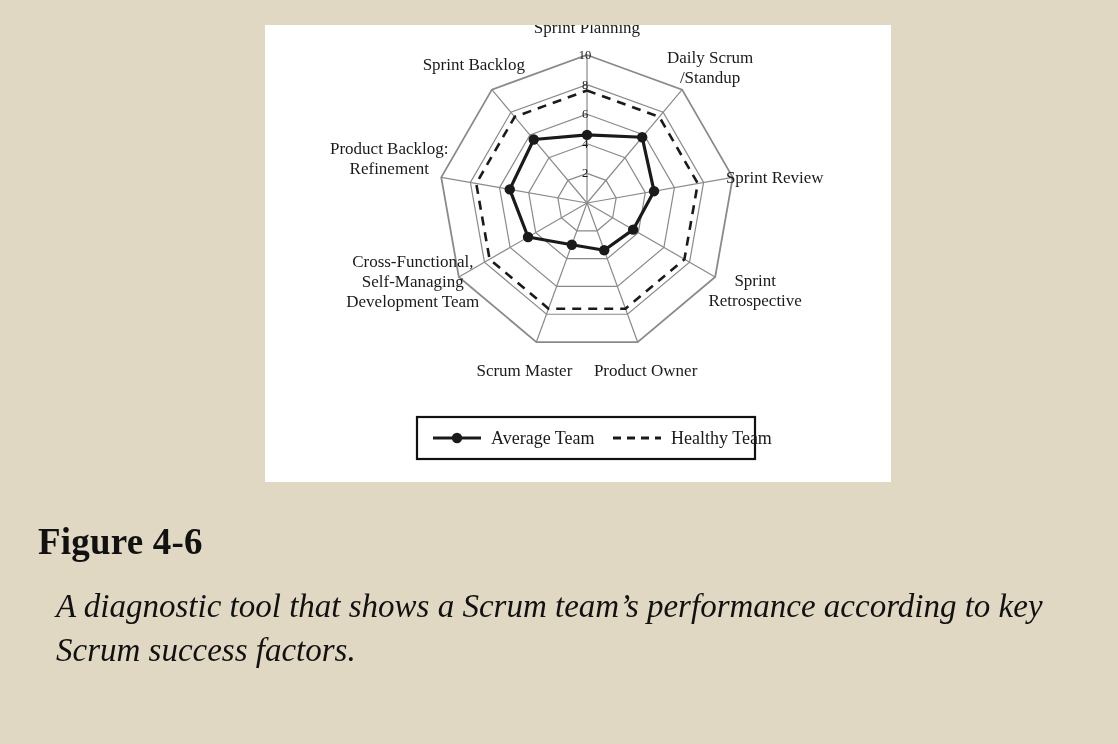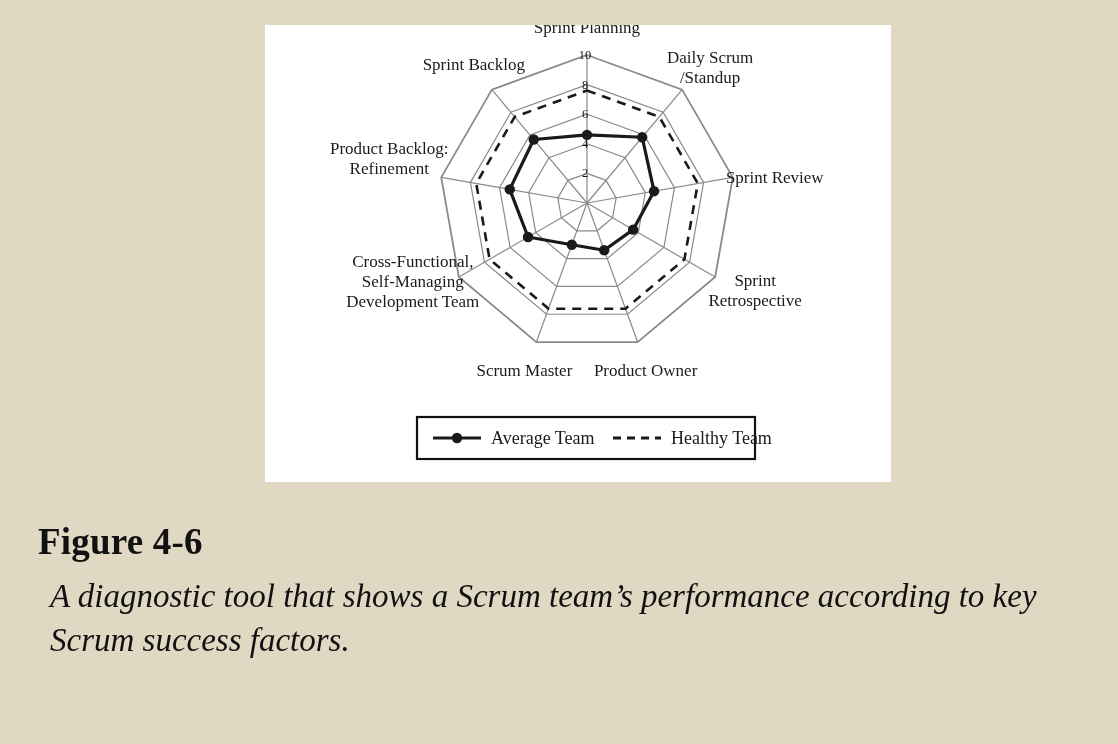--- a/index.html
+++ b/index.html
@@ -49,30 +49,30 @@
     position: absolute;
     left: 38px;
     top: 520px;
     width: 1050px;
   }
   #caption .fig-title {
     font-family: "Liberation Serif", serif;
     font-weight: bold;
     font-size: 37px;
     color: #111111;
-    margin: 0 0 12px 0;
+    margin: 0 0 22px 0;
     letter-spacing: 0.2px;
   }
   #caption .fig-desc {
     font-family: "Liberation Serif", serif;
     font-style: italic;
     font-size: 33px;
     line-height: 1.32;
     color: #111111;
-    margin: 12px;
+    margin: 18px;
   }
 </style>
 </head>
 <body>
 
 <div id="figure-panel">
   <svg id="radar-svg" width="626" height="457" viewBox="0 0 626 457" xmlns="http://www.w3.org/2000/svg">
     <rect x="0" y="0" width="626" height="457" fill="#ffffff"></rect>
     <g id="grid-layer">
         <polygon points="322.00,148.40 341.03,155.33 351.15,172.86 347.63,192.80 332.12,205.81 311.88,205.81 296.37,192.80 292.85,172.86 302.97,155.33" fill="none" stroke="#8a8a8a" stroke-width="1.2"></polygon>

